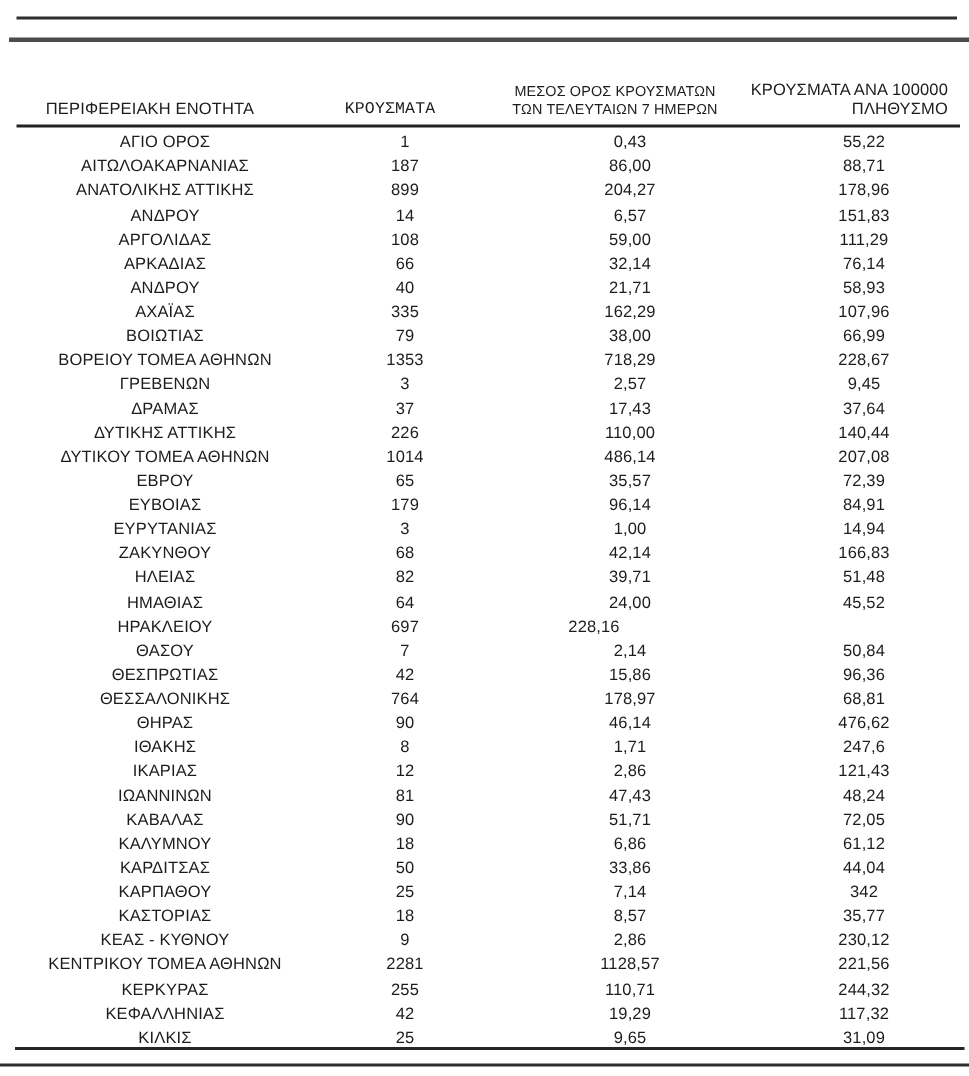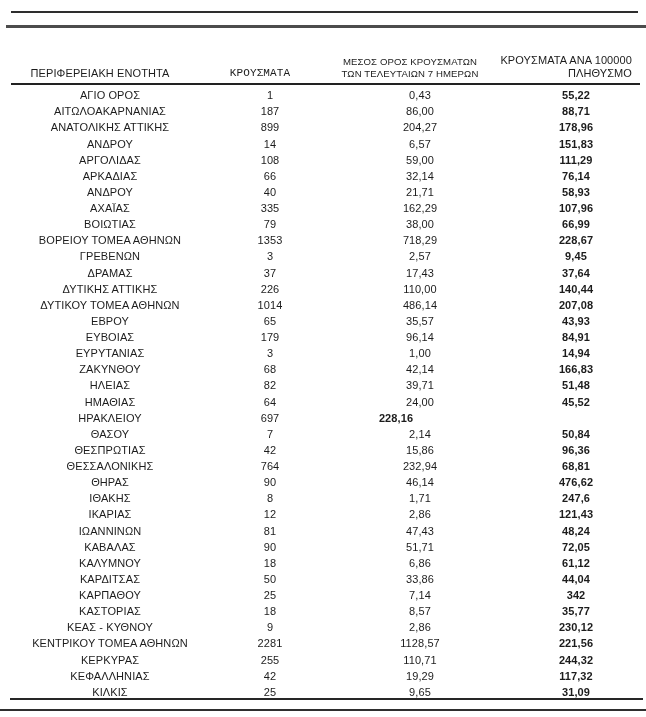--- a/index.html
+++ b/index.html
@@ -51,21 +51,21 @@
   }
   .tcell {
     text-align: center;
     font-size: 11px;
     letter-spacing: 0.1px;
     white-space: nowrap;
   }
   .c1 { width: 200px; }
   .c2 { width: 120px; }
   .c3 { width: 180px; margin-top: 19px; }
-  .c4 { width: 132px; font-weight: bold; }
+  .c4 { width: 132px; }
 </style>
 </head>
 <body>
 
 <div class="rule" id="rule-top-thin"></div>
 <div class="rule" id="rule-top-thick"></div>
 
 <div class="header-row">
   <div class="hcell hc1">ΠΕΡΙΦΕΡΕΙΑΚΗ ΕΝΟΤΗΤΑ</div>
   <div class="hcell hc2">ΚΡΟΥΣΜΑΤΑ</div>
@@ -163,21 +163,21 @@
     <div class="trow">
       <div class="tcell c1">ΔΥΤΙΚΟΥ ΤΟΜΕΑ ΑΘΗΝΩΝ</div>
       <div class="tcell c2">1014</div>
       <div class="tcell c3">486,14</div>
       <div class="tcell c4">207,08</div>
     </div>
     <div class="trow">
       <div class="tcell c1">ΕΒΡΟΥ</div>
       <div class="tcell c2">65</div>
       <div class="tcell c3">35,57</div>
-      <div class="tcell c4">43,93</div>
+      <div class="tcell c4">72,39</div>
     </div>
     <div class="trow">
       <div class="tcell c1">ΕΥΒΟΙΑΣ</div>
       <div class="tcell c2">179</div>
       <div class="tcell c3">96,14</div>
       <div class="tcell c4">84,91</div>
     </div>
     <div class="trow">
       <div class="tcell c1">ΕΥΡΥΤΑΝΙΑΣ</div>
       <div class="tcell c2">3</div>
@@ -215,21 +215,21 @@
     </div>
     <div class="trow">
       <div class="tcell c1">ΘΕΣΠΡΩΤΙΑΣ</div>
       <div class="tcell c2">42</div>
       <div class="tcell c3">15,86</div>
       <div class="tcell c4">96,36</div>
     </div>
     <div class="trow">
       <div class="tcell c1">ΘΕΣΣΑΛΟΝΙΚΗΣ</div>
       <div class="tcell c2">764</div>
-      <div class="tcell c3">232,94</div>
+      <div class="tcell c3">178,97</div>
       <div class="tcell c4">68,81</div>
     </div>
     <div class="trow">
       <div class="tcell c1">ΘΗΡΑΣ</div>
       <div class="tcell c2">90</div>
       <div class="tcell c3">46,14</div>
       <div class="tcell c4">476,62</div>
     </div>
     <div class="trow">
       <div class="tcell c1">ΙΘΑΚΗΣ</div>

